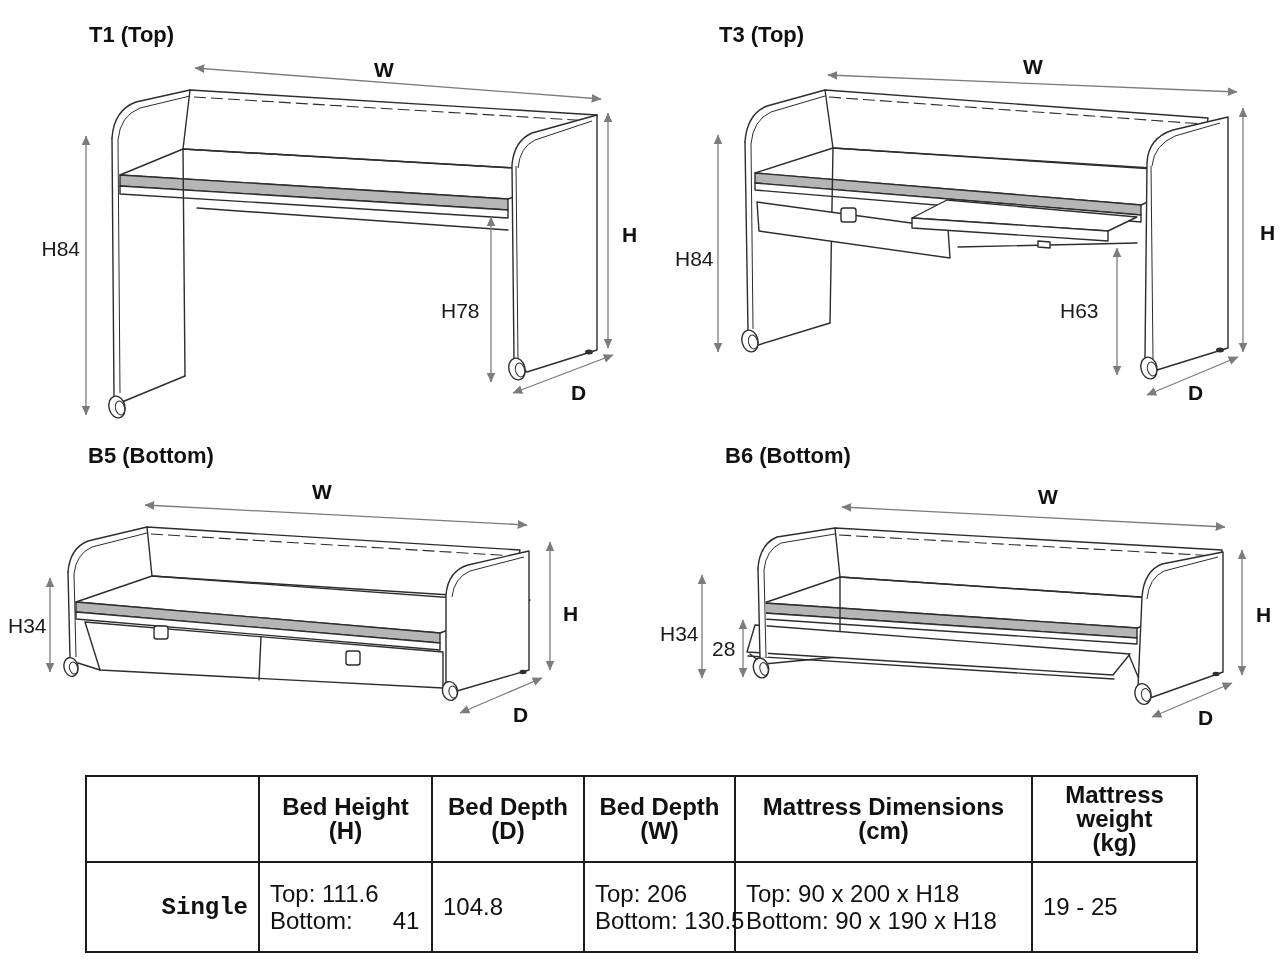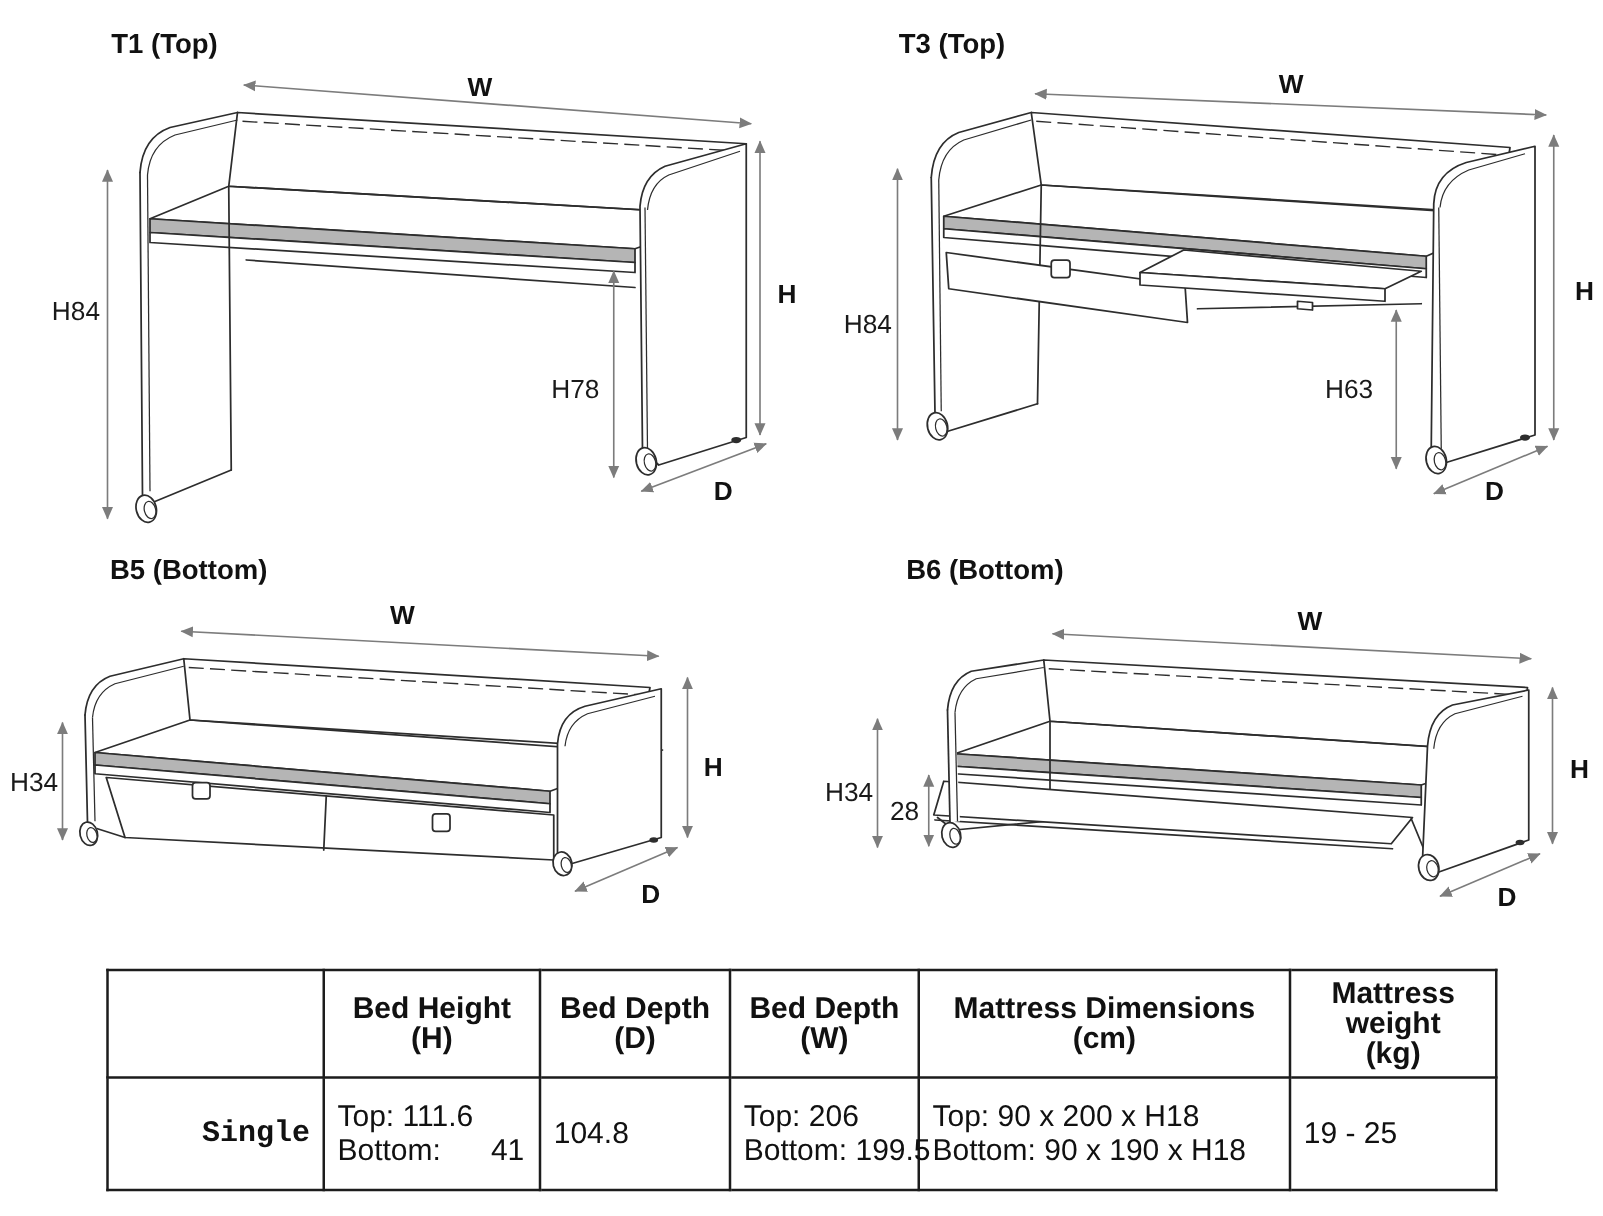--- a/index.html
+++ b/index.html
@@ -275,21 +275,21 @@
   <tbody>
     <tr>
       <td class="c-label">Single</td>
       <td class="c-right">
         <div class="pre">Top: 111.6</div>
         <div class="pre">Bottom:      41</div>
       </td>
       <td class="c-center">104.8</td>
       <td class="c-right">
         <div class="pre">Top: 206</div>
-        <div class="pre">Bottom: 199.5</div>
+        <div class="pre">Bottom: 130.5</div>
       </td>
       <td class="c-right">
         <div class="pre">Top: 90 x 200 x H18</div>
         <div class="pre">Bottom: 90 x 190 x H18</div>
       </td>
       <td class="c-center">19 - 25</td>
     </tr>
   </tbody>
 </table>
 

